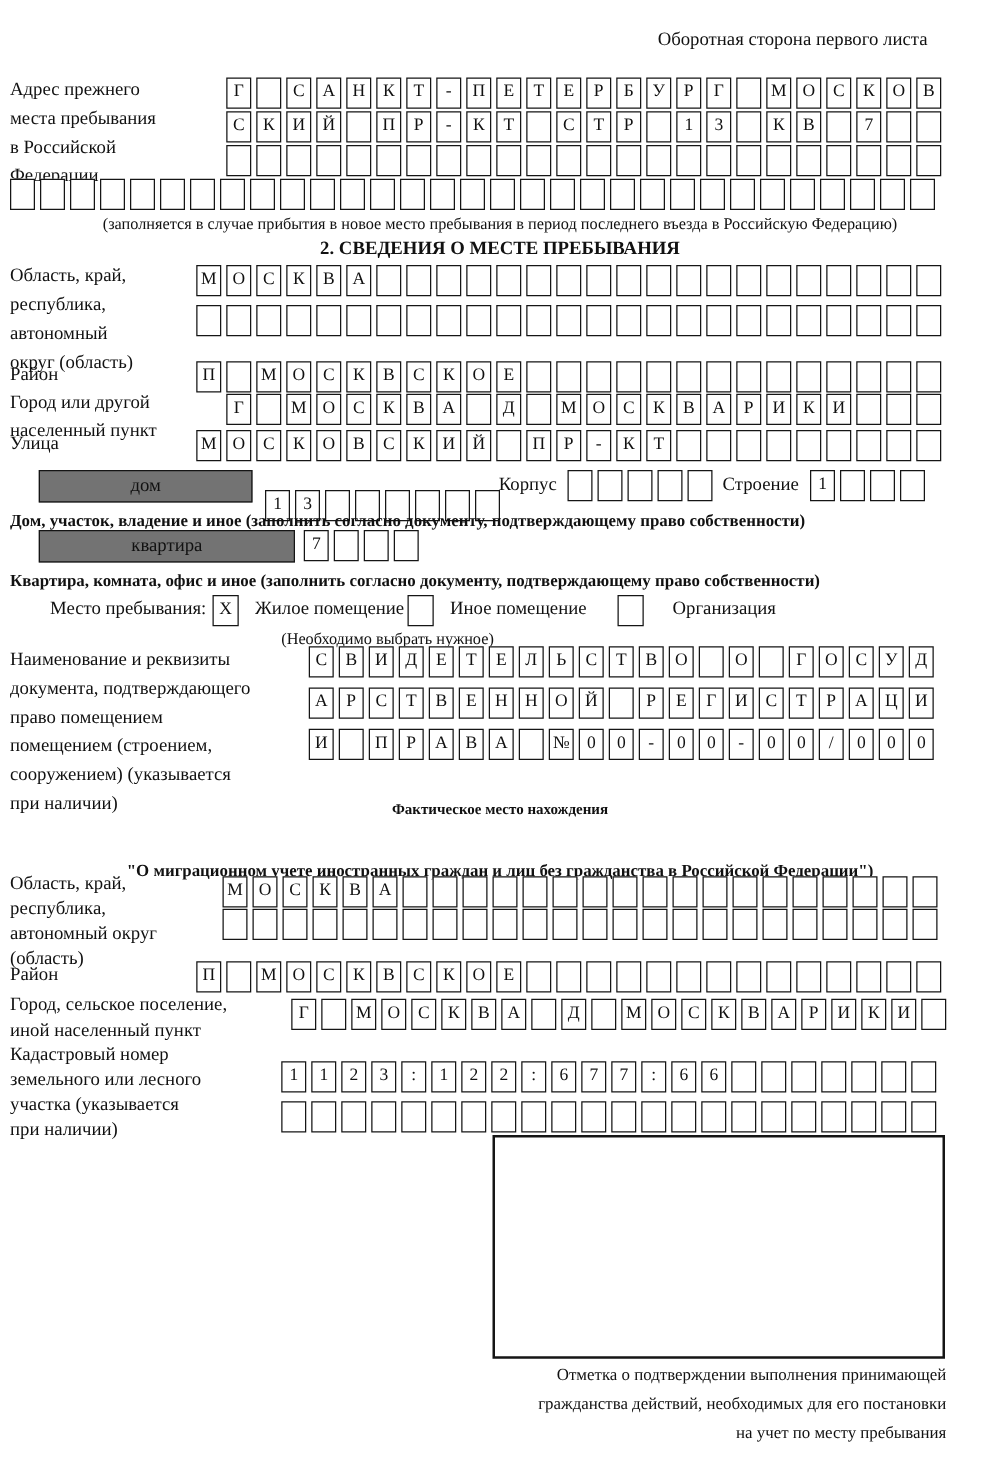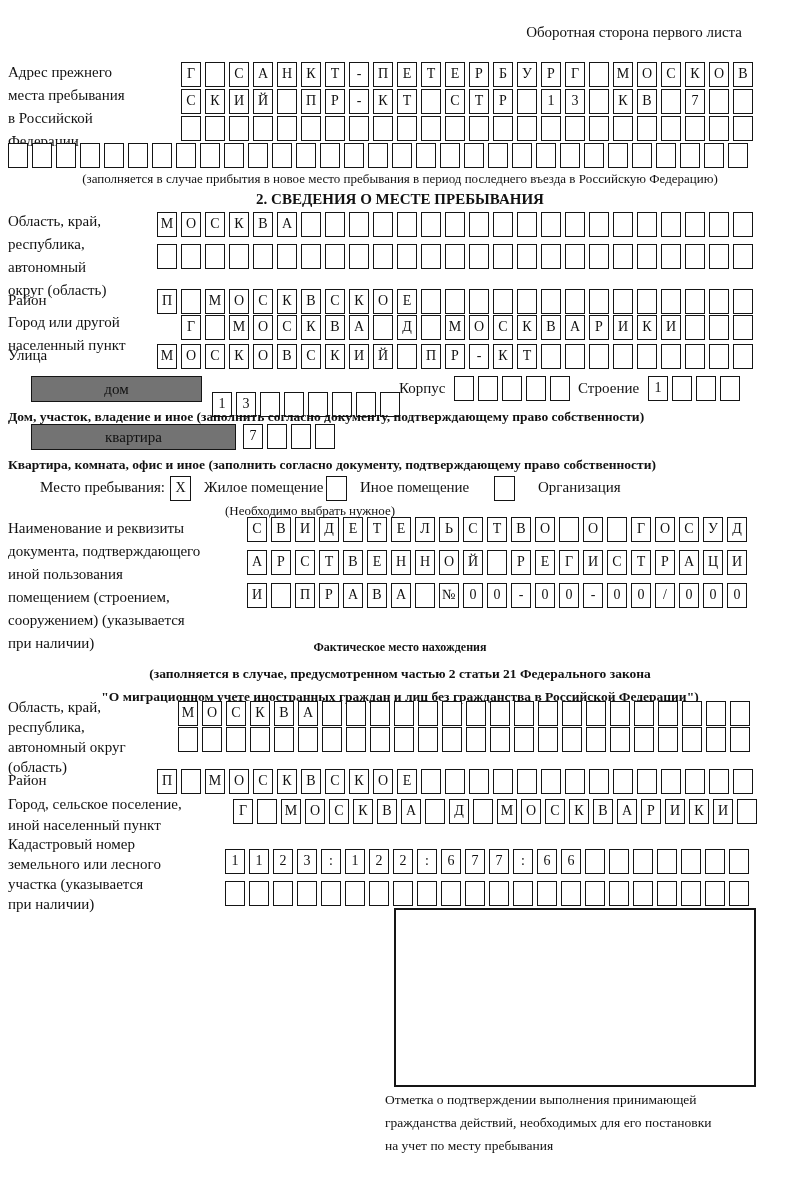--- a/index.html
+++ b/index.html
@@ -14,21 +14,21 @@
   .row{position:absolute;white-space:nowrap;}
   .cell{display:inline-block;box-sizing:border-box;width:20px;height:25px;
         border:1.5px solid #151515;margin-right:4px;text-align:center;
         font-size:14px;line-height:22px;vertical-align:top;background:#fff;}
   .checkbox{position:absolute;box-sizing:border-box;width:21px;height:25px;
         border:1.5px solid #151515;text-align:center;font-size:14px;line-height:22px;background:#fff;}
   .field-box{position:absolute;box-sizing:border-box;border:1.5px solid #151515;height:26px;
         display:flex;align-items:center;justify-content:center;font-size:15px;background:#737373;}
   .stamp{position:absolute;left:394px;top:908px;width:358px;height:175px;
         border:2px solid #151515;background:#fff;}
-  .stampcap{position:absolute;left:385px;top:1088px;width:372px;text-align:left;
+  .stampcap{position:absolute;left:385px;top:1088px;width:372px;text-align:right;
         font-size:13.5px;line-height:23px;}
 </style>
 </head>
 <body>
 
 <div class="page">
 
   <div class="txt" style="left:520px;top:24px;width:222px;text-align:right;">Оборотная сторона первого листа</div>
 
   <div class="lbl" style="top:64px">Адрес прежнего</div>
@@ -76,30 +76,29 @@
   <span class="checkbox" style="left:170px;top:476px">X</span>
   <div class="txt" style="left:204px;top:479px">Жилое помещение</div>
   <span class="checkbox" style="left:326px;top:476px"></span>
   <div class="txt" style="left:360px;top:479px">Иное помещение</div>
   <span class="checkbox" style="left:494px;top:476px"></span>
   <div class="txt" style="left:538px;top:479px">Организация</div>
   <div class="txt cap" style="left:225px;top:503px">(Необходимо выбрать нужное)</div>
 
   <div class="lbl" style="top:520px">Наименование и реквизиты</div>
   <div class="lbl" style="top:543px">документа, подтверждающего</div>
-  <div class="lbl" style="top:566px">иной пользования</div>
+  <div class="lbl" style="top:566px">право помещением</div>
   <div class="lbl" style="top:589px">помещением (строением,</div>
   <div class="lbl" style="top:612px">сооружением) (указывается</div>
   <div class="lbl" style="top:635px">при наличии)</div>
   <div class="row" style="left:247px;top:517px"><span class="cell">С</span><span class="cell">В</span><span class="cell">И</span><span class="cell">Д</span><span class="cell">Е</span><span class="cell">Т</span><span class="cell">Е</span><span class="cell">Л</span><span class="cell">Ь</span><span class="cell">С</span><span class="cell">Т</span><span class="cell">В</span><span class="cell">О</span><span class="cell"></span><span class="cell">О</span><span class="cell"></span><span class="cell">Г</span><span class="cell">О</span><span class="cell">С</span><span class="cell">У</span><span class="cell">Д</span></div>
   <div class="row" style="left:247px;top:550px"><span class="cell">А</span><span class="cell">Р</span><span class="cell">С</span><span class="cell">Т</span><span class="cell">В</span><span class="cell">Е</span><span class="cell">Н</span><span class="cell">Н</span><span class="cell">О</span><span class="cell">Й</span><span class="cell"></span><span class="cell">Р</span><span class="cell">Е</span><span class="cell">Г</span><span class="cell">И</span><span class="cell">С</span><span class="cell">Т</span><span class="cell">Р</span><span class="cell">А</span><span class="cell">Ц</span><span class="cell">И</span></div>
   <div class="row" style="left:247px;top:583px"><span class="cell">И</span><span class="cell"></span><span class="cell">П</span><span class="cell">Р</span><span class="cell">А</span><span class="cell">В</span><span class="cell">А</span><span class="cell"></span><span class="cell">№</span><span class="cell">0</span><span class="cell">0</span><span class="cell">-</span><span class="cell">0</span><span class="cell">0</span><span class="cell">-</span><span class="cell">0</span><span class="cell">0</span><span class="cell">/</span><span class="cell">0</span><span class="cell">0</span><span class="cell">0</span></div>
 
   <div class="center bold" style="top:640px;font-size:12px">Фактическое место нахождения</div>
-  <div class="center cap2" style="top:666px">(заполняется в случае, предусмотренном частью 2 статьи 21 Федерального закона</div>
   <div class="center cap2" style="top:689px">"О миграционном учете иностранных граждан и лиц без гражданства в Российской Федерации")</div>
 
   <div class="lbl" style="top:699px">Область, край,</div>
   <div class="lbl" style="top:719px">республика,</div>
   <div class="lbl" style="top:739px">автономный округ</div>
   <div class="lbl" style="top:759px">(область)</div>
   <div class="row" style="left:178px;top:701px"><span class="cell">М</span><span class="cell">О</span><span class="cell">С</span><span class="cell">К</span><span class="cell">В</span><span class="cell">А</span><span class="cell"></span><span class="cell"></span><span class="cell"></span><span class="cell"></span><span class="cell"></span><span class="cell"></span><span class="cell"></span><span class="cell"></span><span class="cell"></span><span class="cell"></span><span class="cell"></span><span class="cell"></span><span class="cell"></span><span class="cell"></span><span class="cell"></span><span class="cell"></span><span class="cell"></span><span class="cell"></span></div>
   <div class="row" style="left:178px;top:727px"><span class="cell"></span><span class="cell"></span><span class="cell"></span><span class="cell"></span><span class="cell"></span><span class="cell"></span><span class="cell"></span><span class="cell"></span><span class="cell"></span><span class="cell"></span><span class="cell"></span><span class="cell"></span><span class="cell"></span><span class="cell"></span><span class="cell"></span><span class="cell"></span><span class="cell"></span><span class="cell"></span><span class="cell"></span><span class="cell"></span><span class="cell"></span><span class="cell"></span><span class="cell"></span><span class="cell"></span></div>
 
   <div class="lbl" style="top:772px">Район</div>

